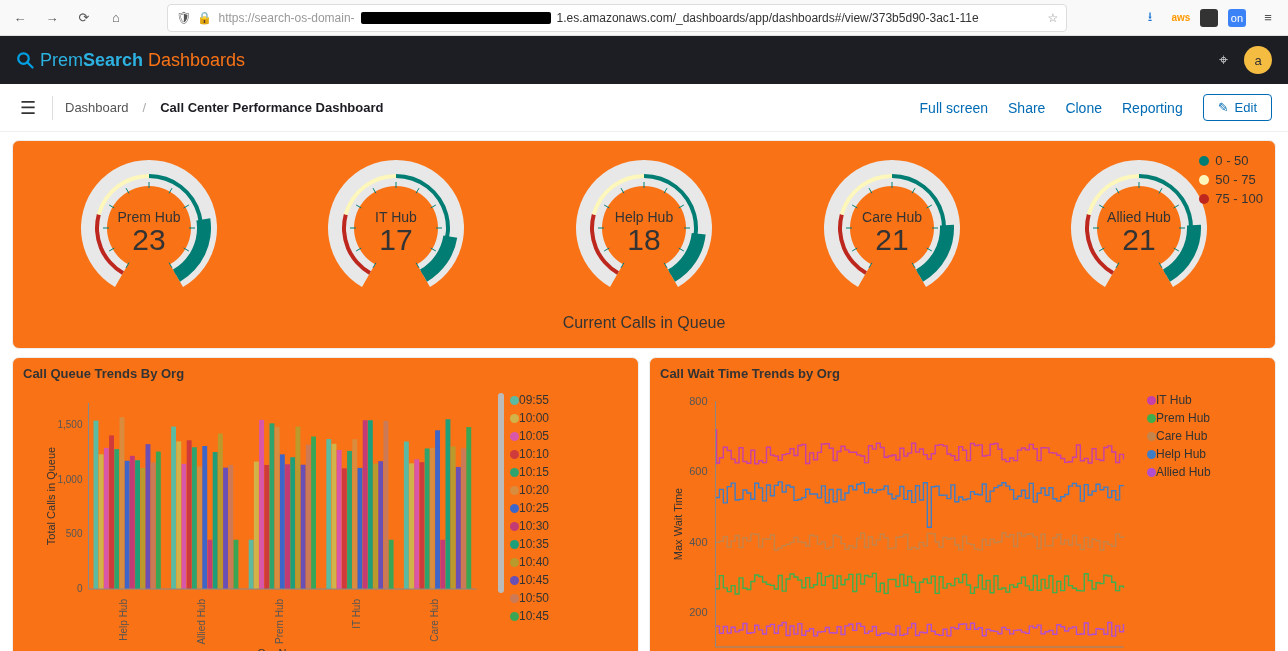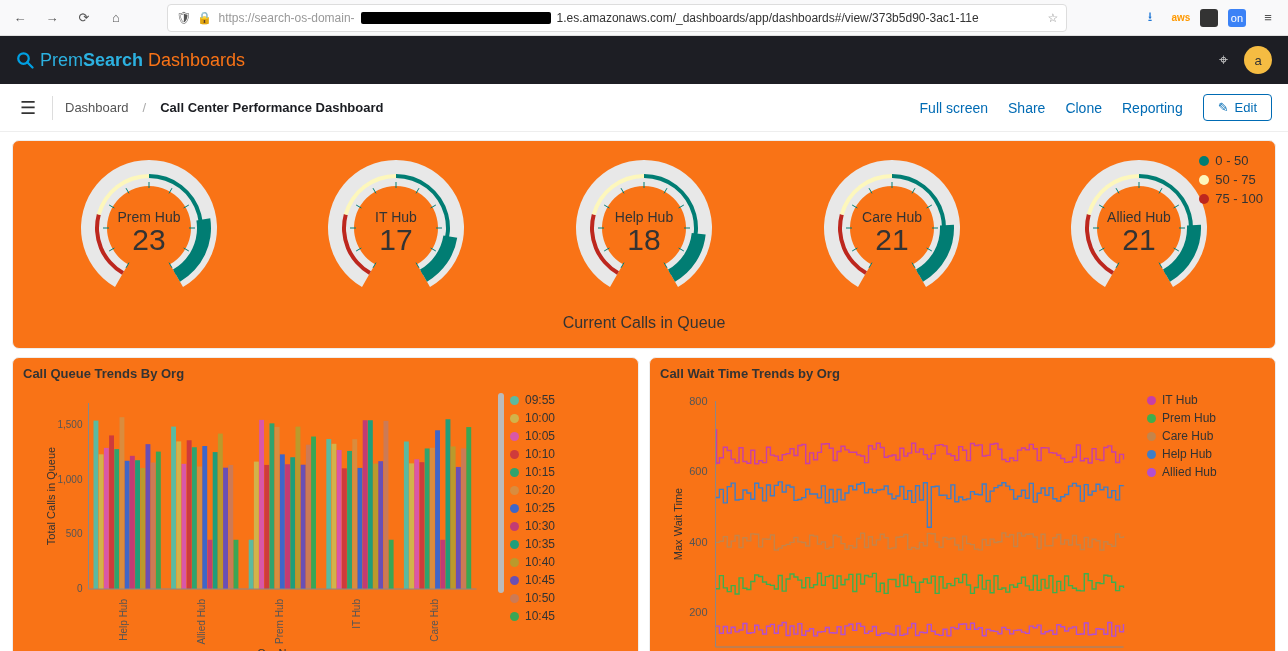--- a/index.html
+++ b/index.html
@@ -51,21 +51,21 @@
   .gauges-caption { text-align:center; font-size:16px; color:#333; margin-top:8px;}
 
   
   .lower-row { display:flex; gap:10px; }
   .bar-panel { flex:1; min-width:0; }
   .line-panel { flex:1; min-width:0; }
   .chart-body { display:flex; padding: 4px 8px 10px 8px; gap:6px; }
   .chart-plot { flex:1; min-width:0; position:relative; }
   .chart-legend { width:120px; font-size:12px; }
   .chart-legend .ldot { width:9px; height:9px; }
-  .chart-legend div { display:flex; align-items:center; gap:6px; margin-bottom:4px; white-space:nowrap;}
+  .chart-legend div { display:flex; align-items:center; margin-bottom:4px; white-space:nowrap;}
 
   
   .axis-text { font-size:10px; fill:#555; }
   .axis-title { font-size:11px; fill:#333; }
   .waxis-text { font-size:11px; fill:#555; }
 
   .scroll-hint { position:absolute; right:0; top:0; width:6px; height:200px; background:#bbb; border-radius:3px;}
 </style>
 </head>
 <body>

